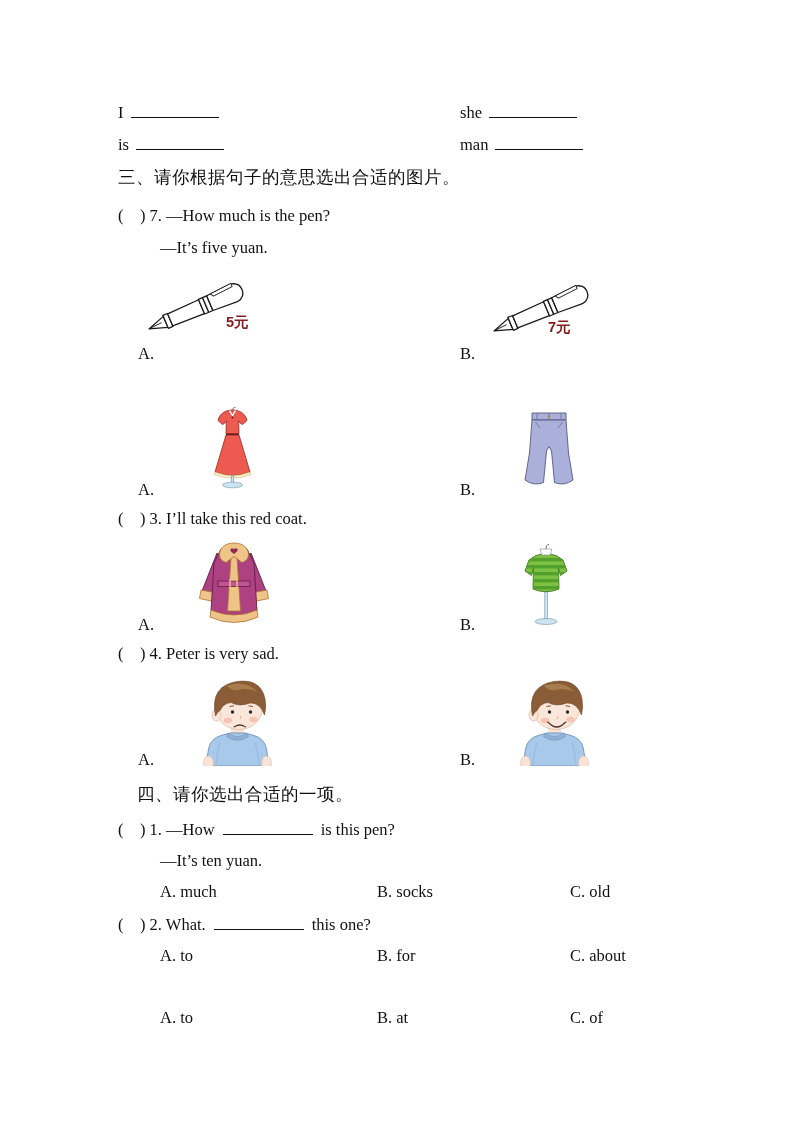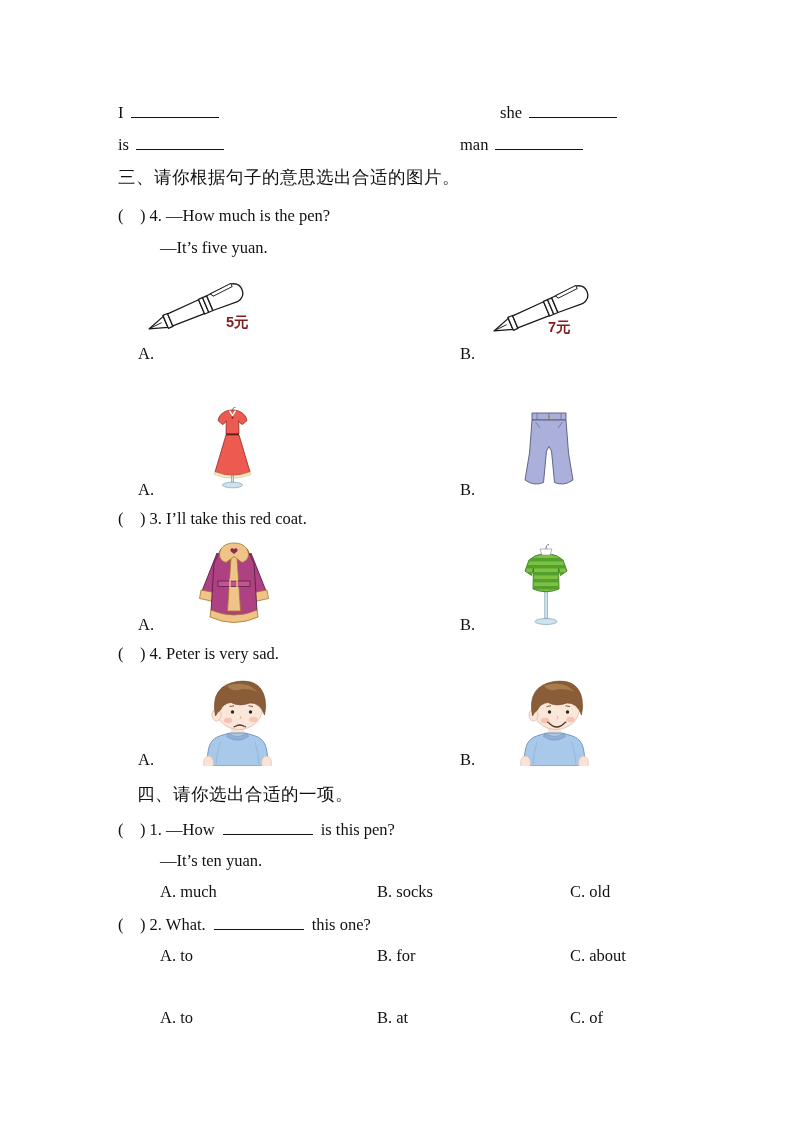--- a/index.html
+++ b/index.html
@@ -20,30 +20,30 @@
     font-weight:bold;font-size:14.5px;color:#7f1d1d;
   }
 </style>
 </head>
 <body>
 
 <div class="page">
 
   <div class="line" style="top:103px;left:0;width:793px;">
     <span class="abs" style="left:118px;"><span>I</span><span class="blank b88"></span></span>
-    <span class="abs" style="left:460px;margin-left:40px;"><span>she</span><span class="blank b88"></span></span>
+    <span class="abs" style="left:460px;"><span>she</span><span class="blank b88"></span></span>
   </div>
   <div class="line" style="top:135px;left:0;width:687px;">
     <span class="abs" style="left:118px;"><span>is</span><span class="blank b88"></span></span>
     <span class="abs" style="left:460px;"><span>man</span><span class="blank b88"></span></span>
   </div>
 
   <div class="line cn" style="top:167px;left:118px;">三、请你根据句子的意思选出合适的图片。</div>
 
-  <div class="line" style="top:206px;left:118px;">(    ) 4. —How much is the pen?</div>
+  <div class="line" style="top:206px;left:118px;">(    ) 7. —How much is the pen?</div>
   <div class="line" style="top:238px;left:160px;">—It’s five yuan.</div>
 
   <div class="img" style="left:140px;top:278px;width:115px;height:64px;">
     <svg width="112" height="62" viewBox="0 0 112 62">
       <g transform="rotate(-23 56 31)" fill="#ffffff" stroke="#1a1a1a" stroke-width="1.3" stroke-linejoin="round">
         <path d="M5 31 L23 25 L23 37 Z"></path>
         <path d="M5 31 L19 30.2" stroke-width="0.9"></path>
         <rect x="23" y="24" width="5" height="14"></rect>
         <path d="M28 24.5 L62 23.5 L62 38.5 L28 37.5 Z"></path>
         <rect x="62" y="23" width="4.5" height="16"></rect>

